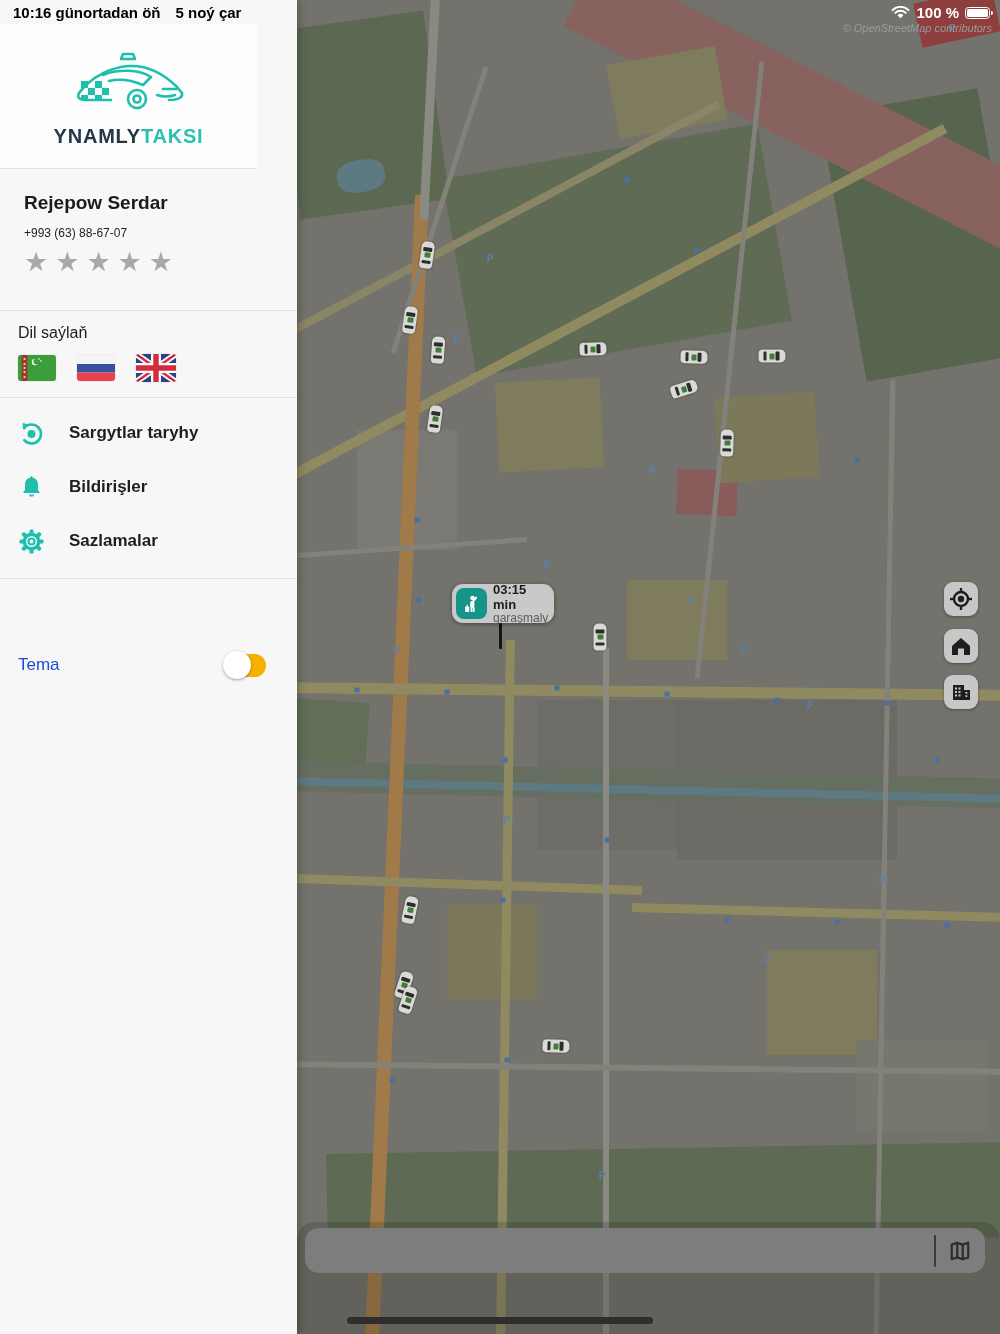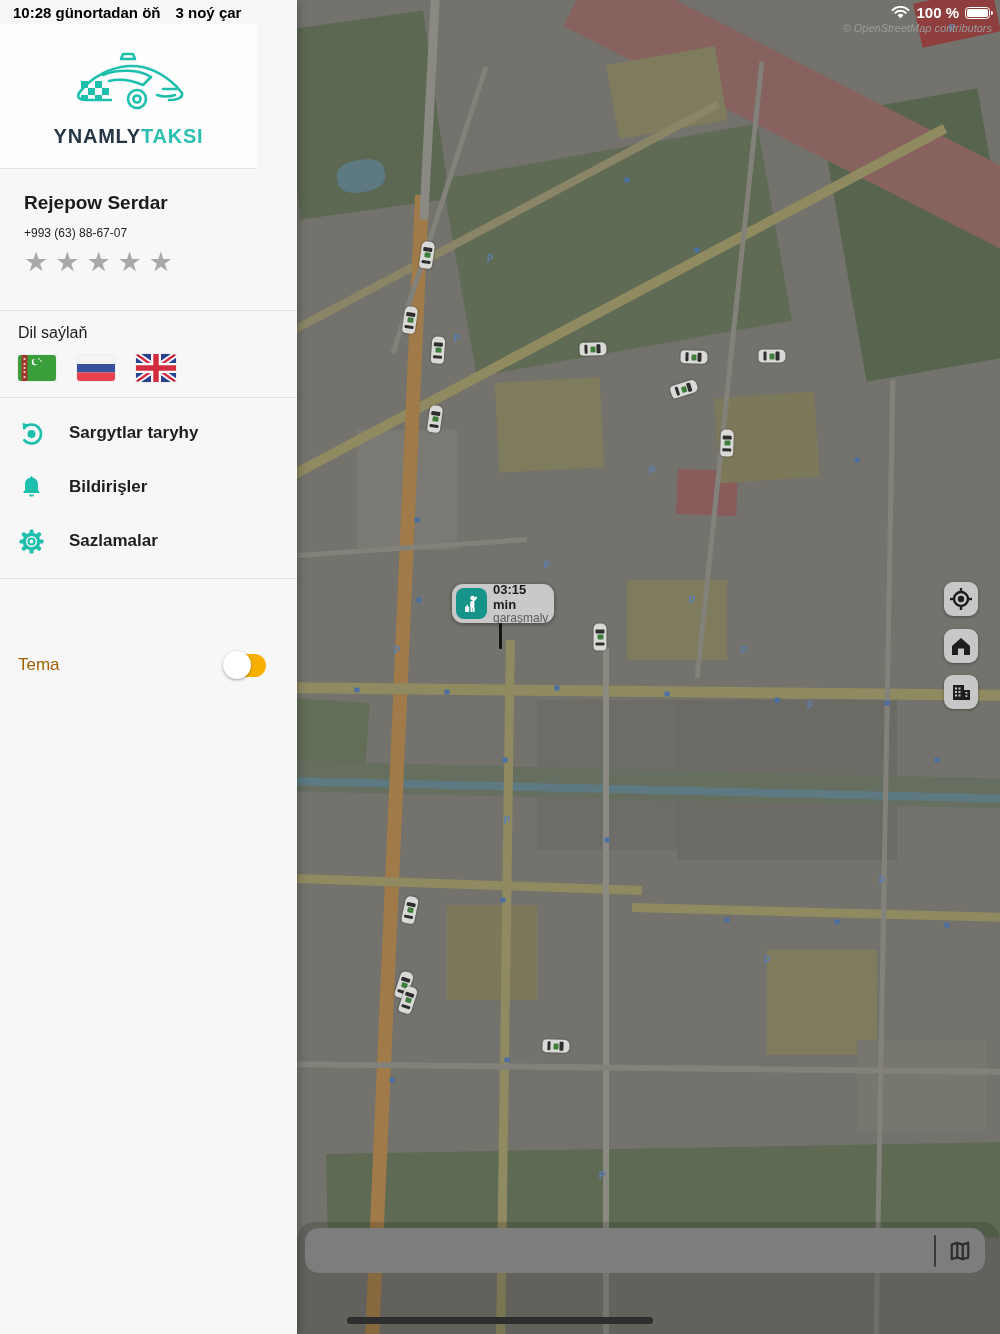--- a/index.html
+++ b/index.html
@@ -69,21 +69,21 @@
   .flags { display:flex; gap:21px; margin-top:12px; align-items:center; }
   .flag { width:38px; height:26px; border-radius:3px; overflow:hidden; position:relative; flex:0 0 auto; box-shadow:0 0 1px rgba(0,0,0,.4); }
   .flag svg { display:block; }
 
   .menu { position:absolute; left:0; top:398px; width:297px; border-bottom:1px solid #e2e2e2; padding:8px 0 10px 0; }
   .menu-item { display:flex; align-items:center; height:54px; padding-left:18px; }
   .menu-item .mi-icon { width:27px; height:27px; flex:0 0 auto; display:flex; align-items:center; justify-content:center; }
   .menu-item .mi-label { margin-left:24px; font-size:17px; font-weight:600; color:#1e1e20; }
 
   .theme-row { position:absolute; left:0; top:630px; width:297px; height:70px; display:flex; align-items:center; justify-content:space-between; padding:0 31px 0 18px; }
-  .theme-row .t-label { font-size:17px; font-weight:500; color:#a16207; }
+  .theme-row .t-label { font-size:17px; font-weight:500; color:#1d4ed8; }
   .toggle { position:relative; width:40px; height:23px; background:#f6b100; border-radius:12px; }
   .toggle .knob { position:absolute; left:-3px; top:-2.5px; width:28px; height:28px; background:#fff; border-radius:50%;
                   box-shadow:0 1px 3px rgba(0,0,0,.35); }
 </style>
 </head>
 <body>
 
 <div class="screen">
 
   <div class="map">
@@ -308,22 +308,22 @@
       <span class="pct">100 %</span>
       <div class="battery">
         <div class="fill"></div>
           <div class="nub"></div>
       </div>
     </div>
   </div>
 
   <div class="sidebar">
     <div class="status-left">
-      <span>10:28 günortadan öň</span>
-      <span>3 noý çar</span>
+      <span>10:16 günortadan öň</span>
+      <span>5 noý çar</span>
     </div>
 
     <div class="logo-section">
       <svg width="128" height="78" viewBox="0 0 128 78">
         <g stroke="#1fbfad" stroke-width="2.6" fill="none" stroke-linecap="round" stroke-linejoin="round">
           <path d="M14 48 C 26 32, 46 22, 64 21 C 84 20, 100 30, 112 42 L 117 48 C 118 52, 114 55, 104 55"></path>
           <path d="M46 55 L 20 55 C 14 55, 12 52, 14 48"></path>
           <path d="M38 30 C 52 24, 74 24, 86 32 L 78 40 C 64 34, 52 34, 44 36"></path>
           <path d="M98 44 L 112 44"></path>
           <path d="M92 50 C 98 52, 104 52, 110 50"></path>

